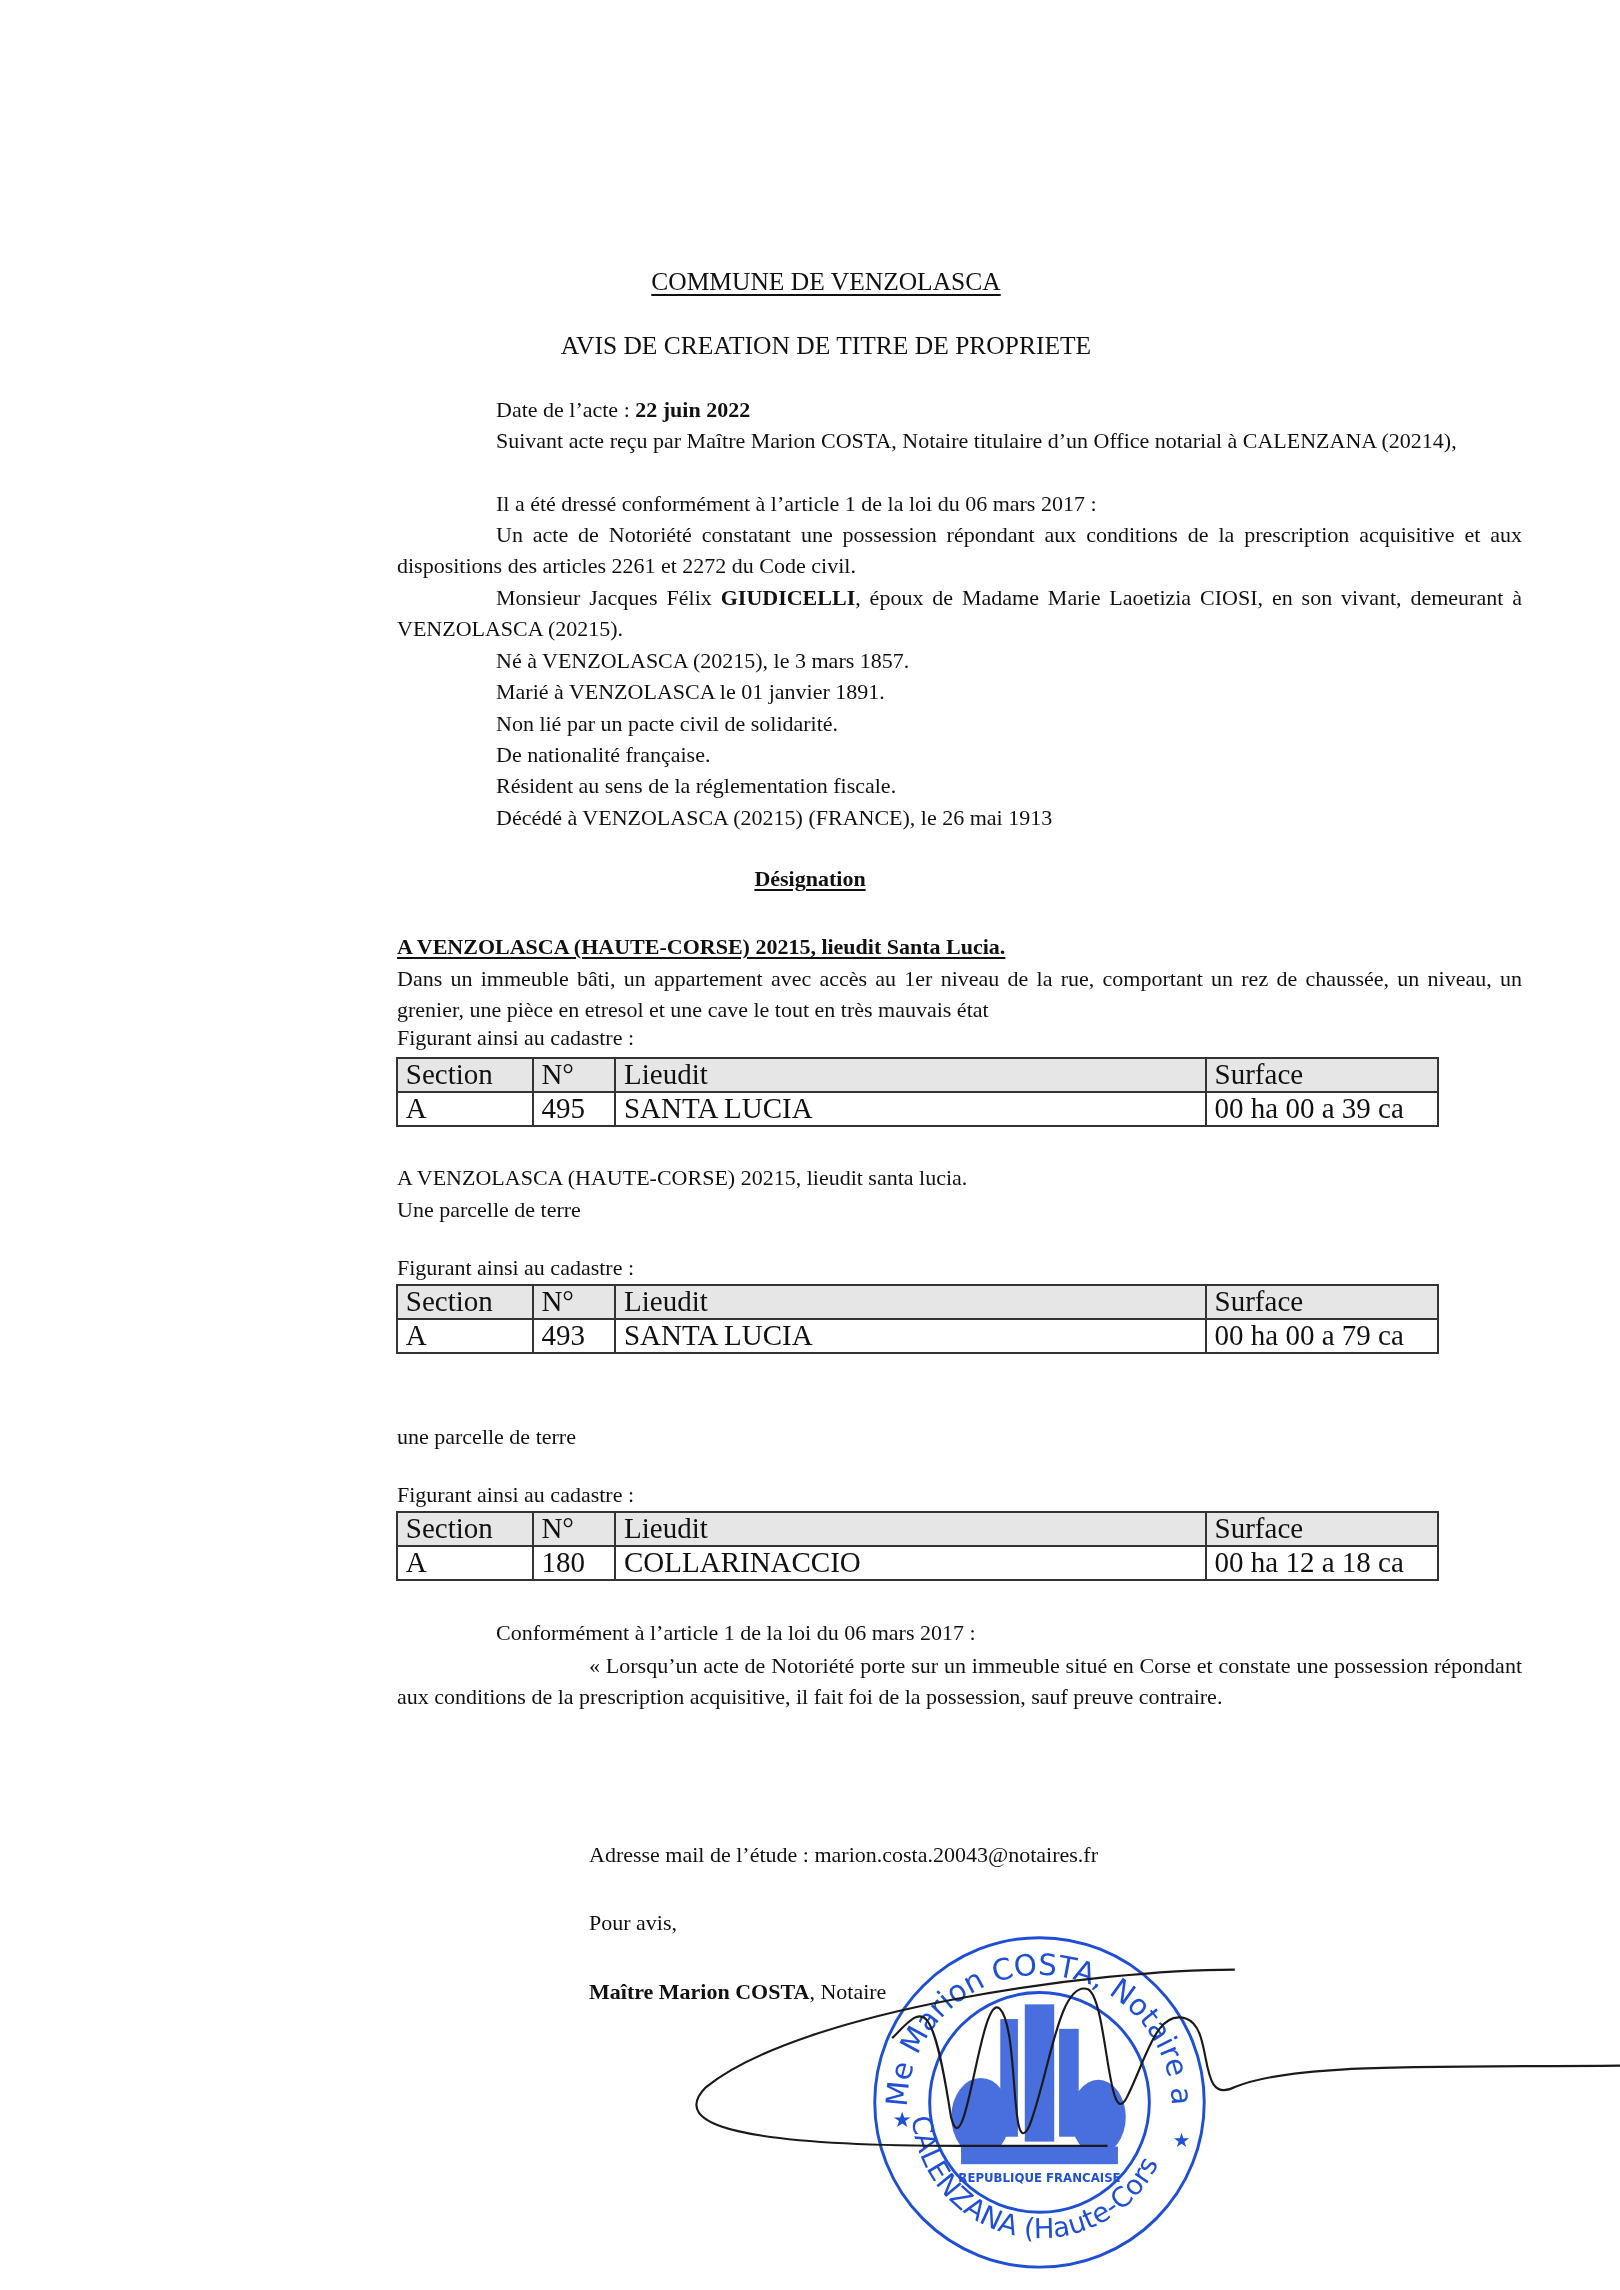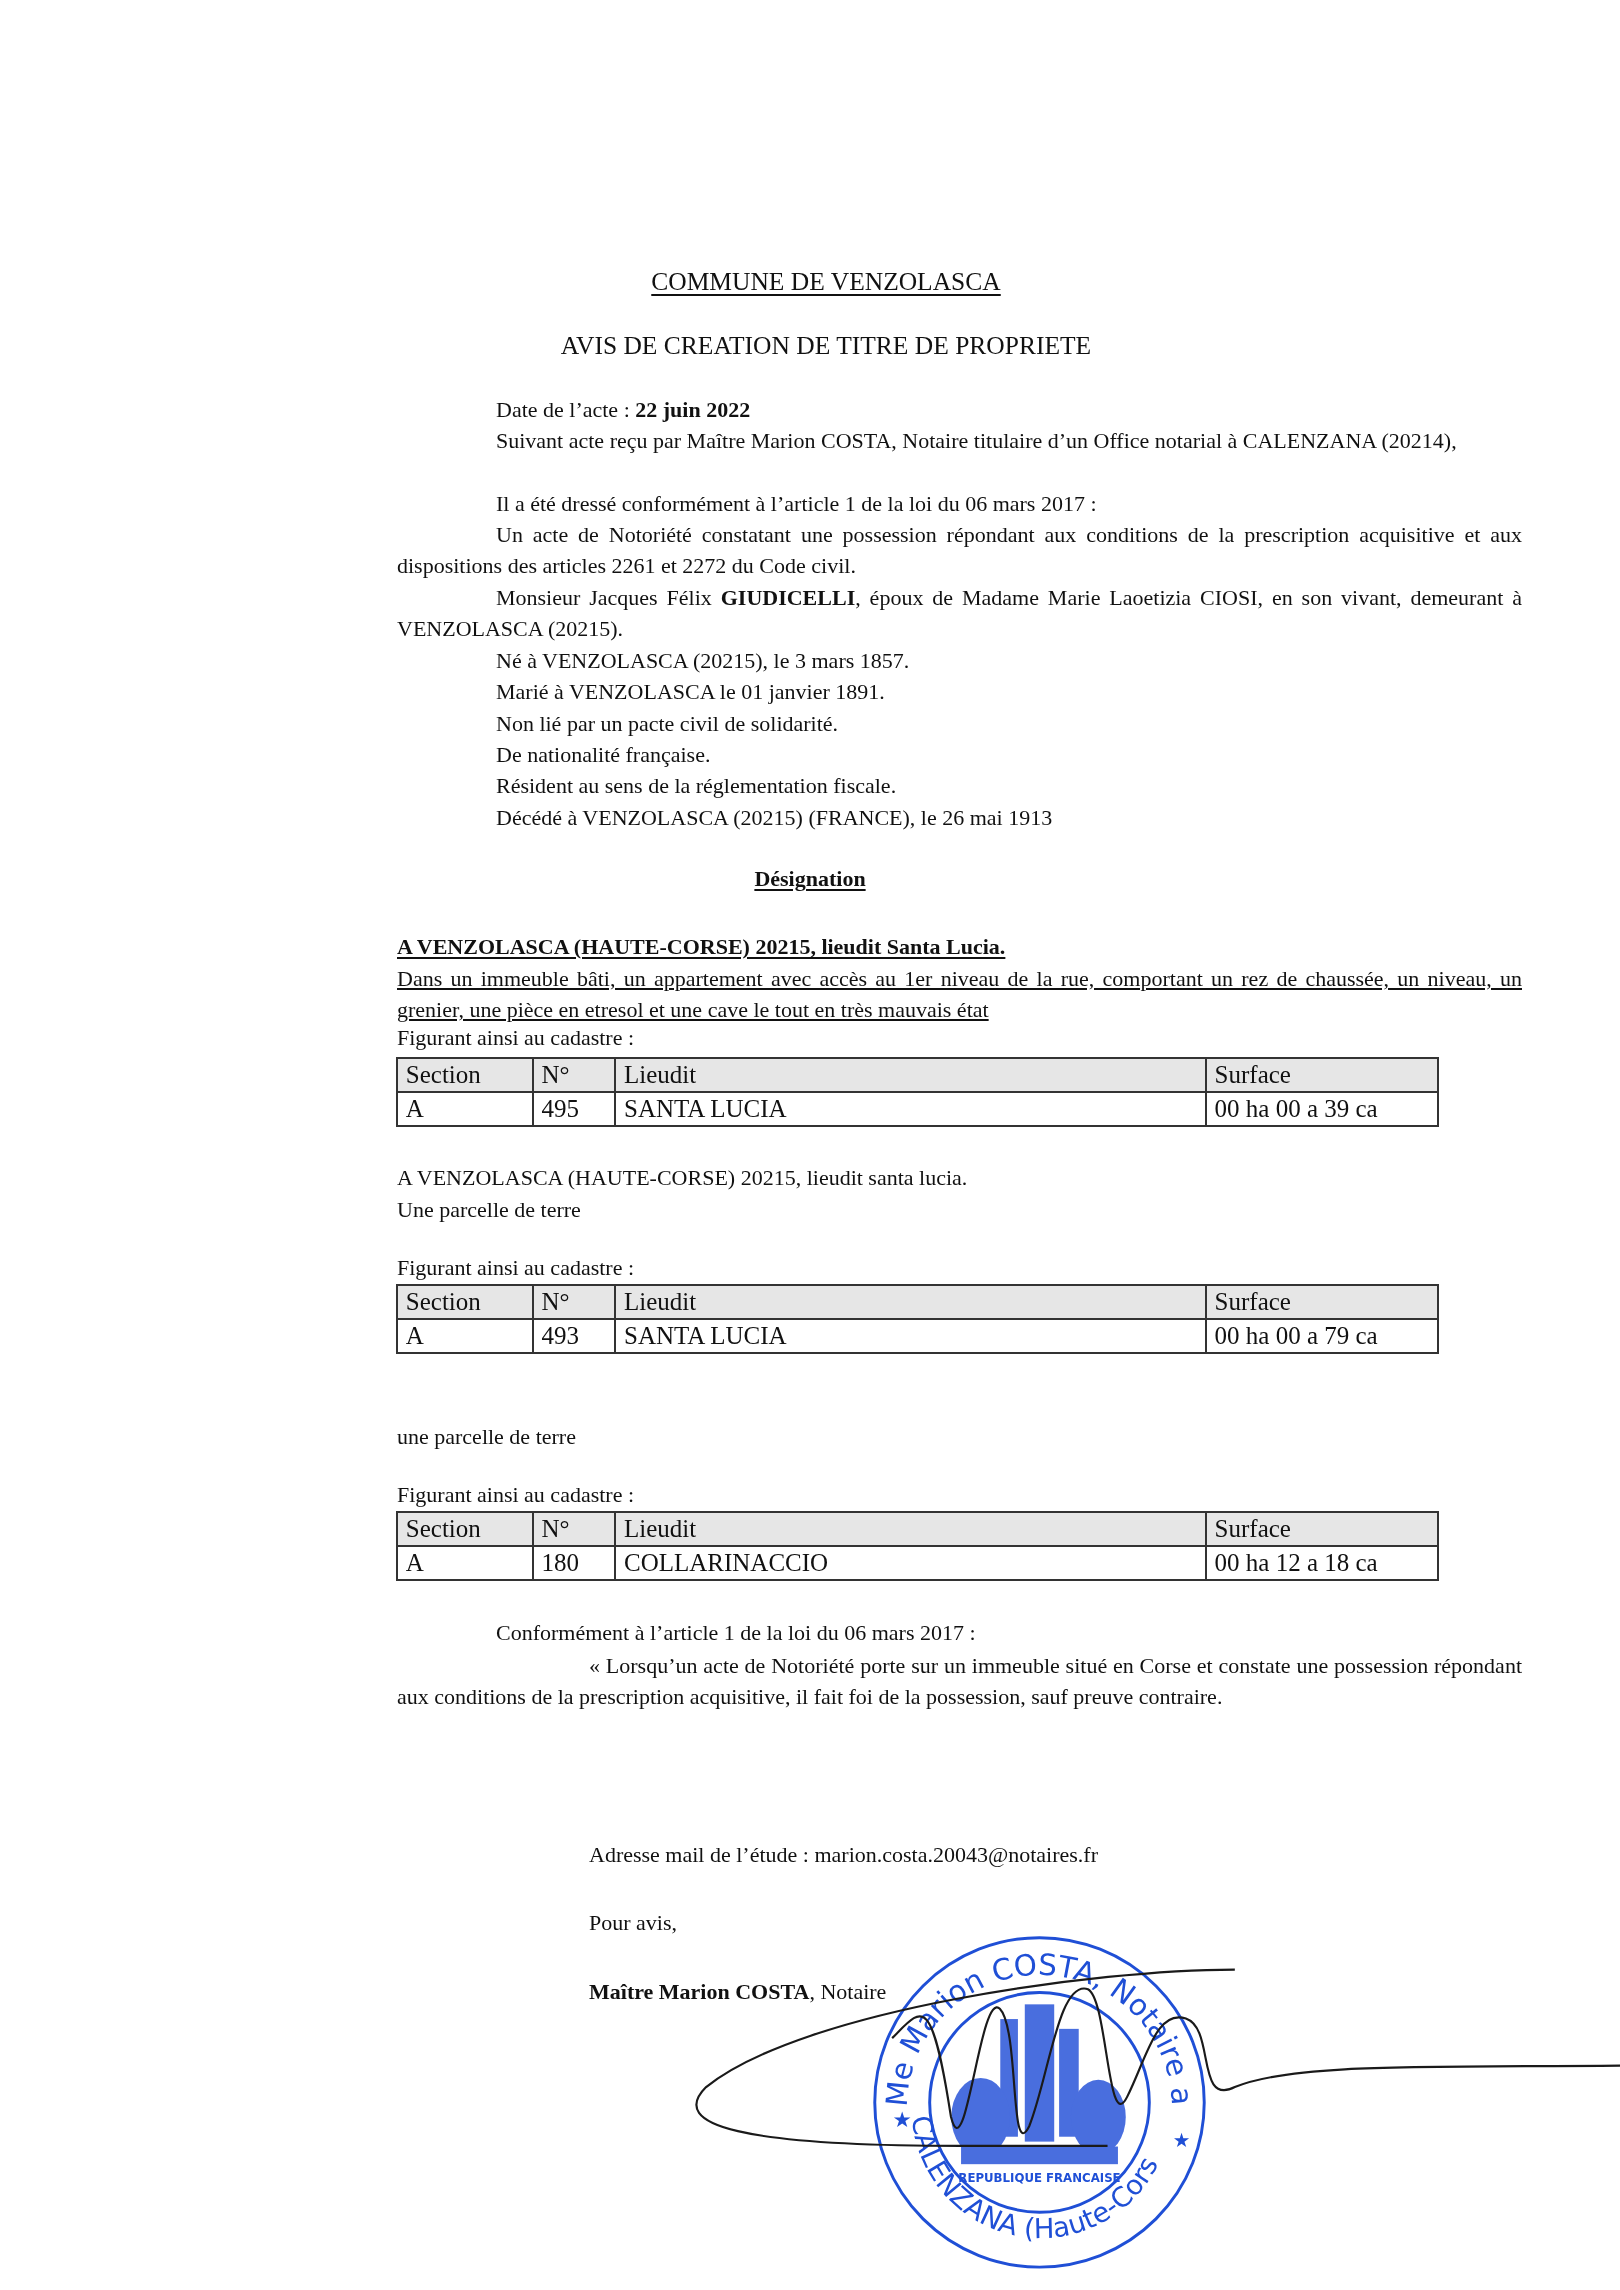--- a/index.html
+++ b/index.html
@@ -19,21 +19,21 @@
   .para {
     position: absolute; left: 397px; width: 1125px;
     font-size: 22px; line-height: 31px; text-align: justify;
   }
   .indent { text-indent: 99px; }
   .indent2 { text-indent: 192px; }
   b { font-weight: bold; }
   .u { text-decoration: underline; text-decoration-thickness: 2px; text-underline-offset: 2.9px; }
   table.cad {
     position: absolute; left: 396px; width: 1043px;
-    border-collapse: collapse; font-size: 25px; line-height: 27.4px;
+    border-collapse: collapse; font-size: 29px; line-height: 27.4px;
     border: 2.9px solid #222;
   }
   table.cad td {
     border: 2px solid #333; padding: 2px 7.8px 2px 7.8px; vertical-align: middle;
     height: 28px;
   }
   table.cad tr.hdr td { background: #e6e6e6; }
   .c1 { width: 118px; }
   .c2 { width: 65px; }
   .c3 { width: 573px; }
@@ -61,21 +61,21 @@
   <div class="para indent" style="top:645px;">Né à VENZOLASCA (20215), le 3 mars 1857.</div>
   <div class="para indent" style="top:676px;">Marié à VENZOLASCA le 01 janvier 1891.</div>
   <div class="para indent" style="top:708px;">Non lié par un pacte civil de solidarité.</div>
   <div class="para indent" style="top:739px;">De nationalité française.</div>
   <div class="para indent" style="top:770px;">Résident au sens de la réglementation fiscale.</div>
   <div class="para indent" style="top:802px;">Décédé à VENZOLASCA (20215) (FRANCE), le 26 mai 1913</div>
 
   <div class="abs" style="top:866px; left:0; width:1620px; text-align:center; font-size:22px; font-weight:bold;"><span class="u">Désignation</span></div>
 
   <div class="para" style="top:931px; font-weight:bold;"><span class="u">A VENZOLASCA (HAUTE-CORSE) 20215, lieudit Santa Lucia.</span></div>
-  <div class="para" style="top:963px;text-decoration:underline;">Dans un immeuble bâti, un appartement avec accès au 1er niveau de la rue, comportant un rez de chaussée, un niveau, un grenier,  une pièce en etresol et une cave le tout en très mauvais état</div>
+  <div class="para" style="top:963px;">Dans un immeuble bâti, un appartement avec accès au 1er niveau de la rue, comportant un rez de chaussée, un niveau, un grenier,  une pièce en etresol et une cave le tout en très mauvais état</div>
   <div class="para" style="top:1025px; line-height:25.5px;">Figurant ainsi au cadastre :</div>
   <table class="cad" style="top:1057px;">
     <tbody>
         <tr class="hdr">
       <td class="c1">Section</td>
       <td class="c2">N°</td>
       <td class="c3">Lieudit</td>
       <td class="c4">Surface</td>
     </tr>
     <tr>

